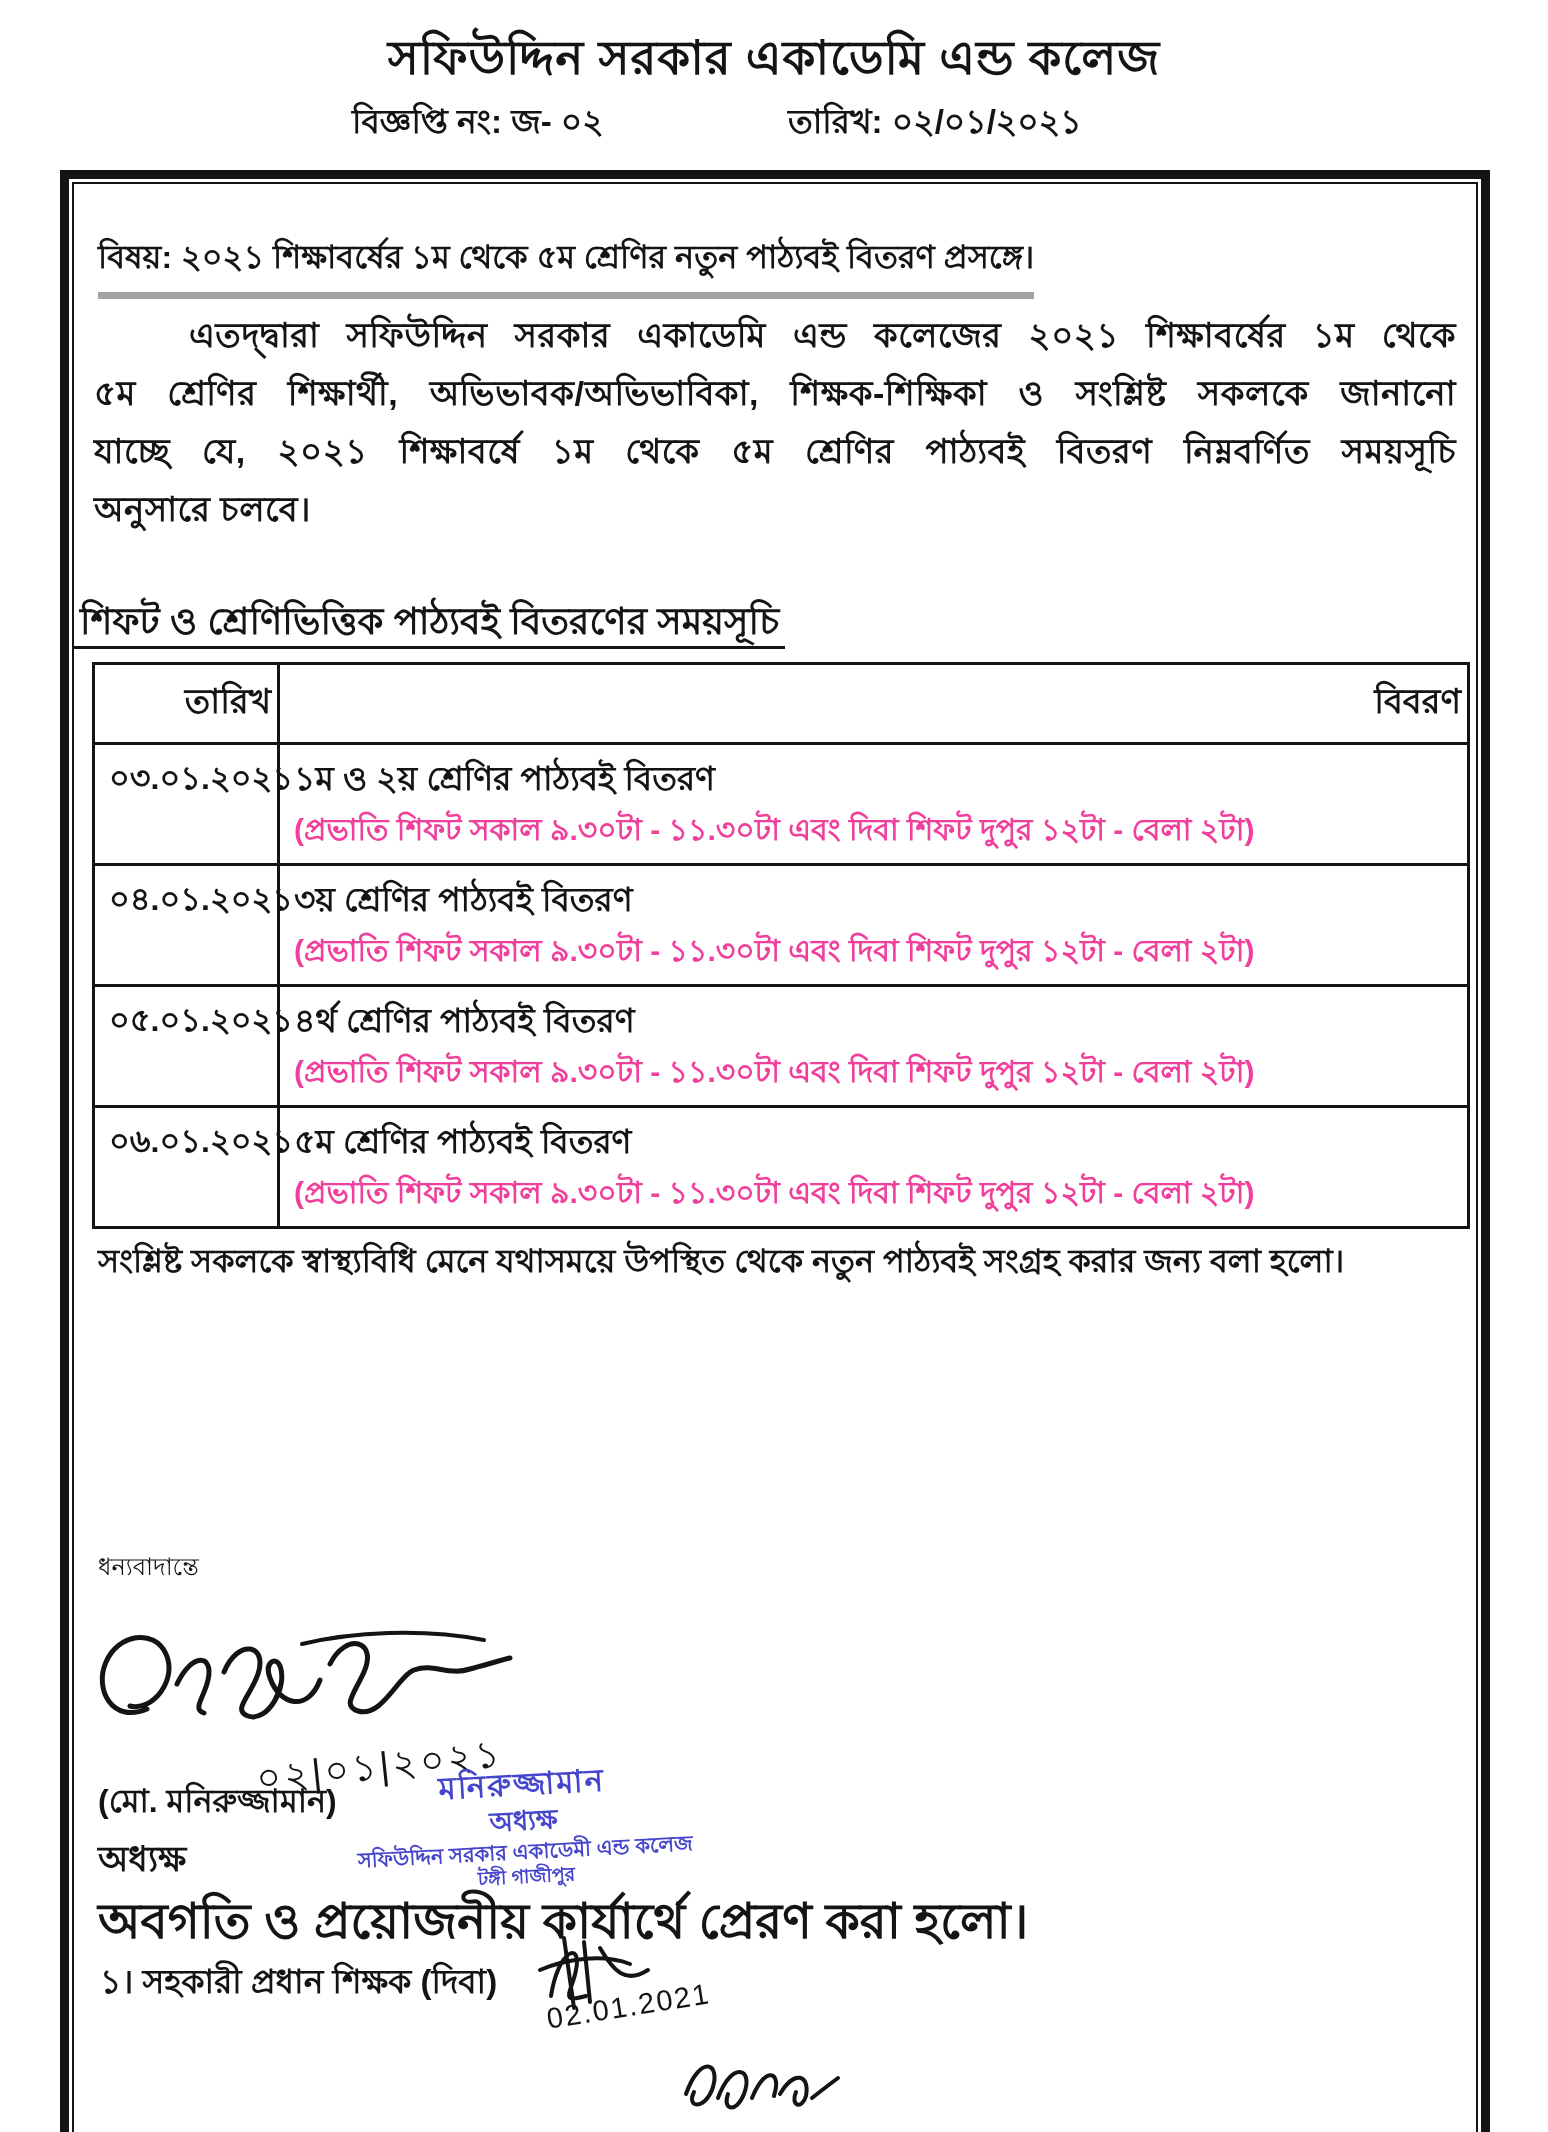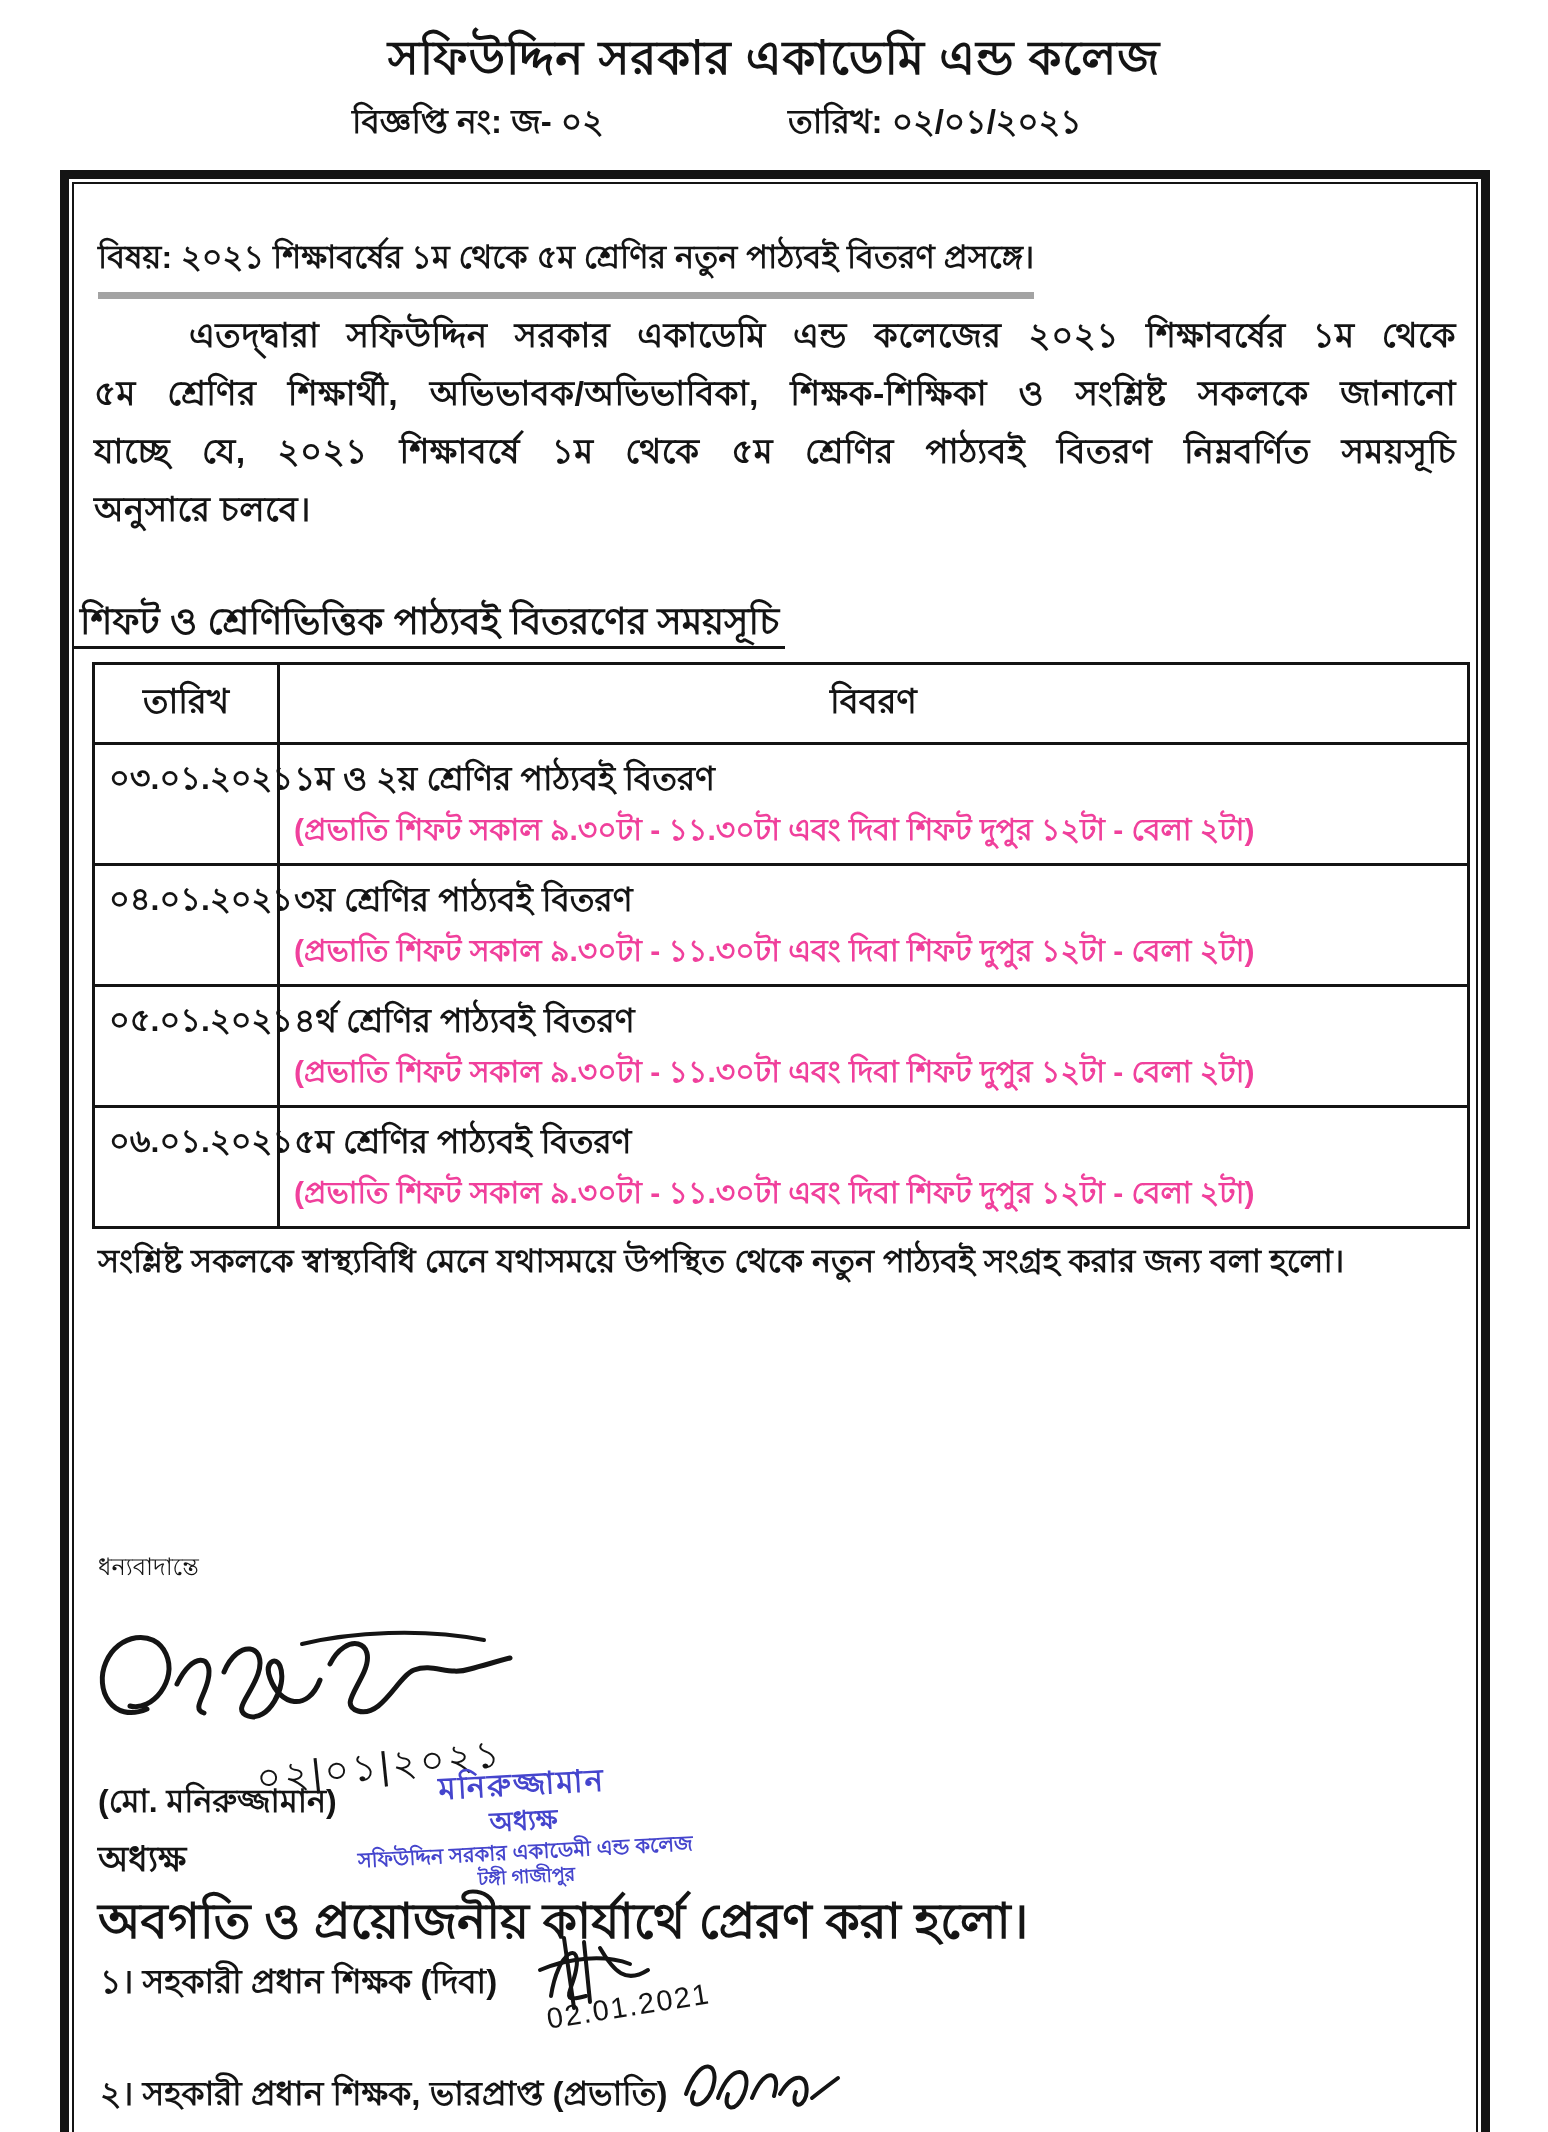--- a/index.html
+++ b/index.html
@@ -48,21 +48,21 @@
   }
   .tbl-title span{border-bottom:3px solid #141414;padding:0 6px 4px 6px;}
   table.sched{
     position:absolute;left:18px;top:478px;width:1378px;
     border-collapse:collapse;table-layout:fixed;
   }
   table.sched th,table.sched td{
     border:3px solid #141414;vertical-align:top;padding:8px 14px;
   }
   table.sched col.c-date{width:185px;}
-  table.sched th{font-size:34px;font-weight:700;text-align:center;padding:10px 6px;}
+  table.sched th{font-size:34px;font-weight:700;text-align:right;padding:10px 6px;}
   td.cell-date{font-size:32px;font-weight:700;text-align:center;padding-top:18px;}
   td.cell-desc{padding-left:20px;}
   .desc-main{font-size:33px;font-weight:700;line-height:52px;}
   .desc-shift{font-size:30px;font-weight:700;line-height:50px;color:#f0409c;}
   
   .note{position:absolute;left:24px;top:1052px;width:1360px;font-size:32px;font-weight:700;}
   .thanks{position:absolute;left:24px;top:1364px;font-size:24px;font-weight:400;}
   .sig-main{position:absolute;left:18px;top:1430px;}
   .hand-date{
     position:absolute;left:182px;top:1552px;font-size:38px;font-weight:400;
@@ -192,21 +192,20 @@
         <svg class="sig" width="130" height="95" viewBox="0 0 130 95">
           <path stroke-width="4" d="M25,70 C32,24 56,14 50,44 C46,66 32,78 60,70"></path>
           <path stroke-width="4" d="M38,12 L48,82"></path>
           <path stroke-width="4" d="M58,16 L64,76"></path>
           <path stroke-width="4" d="M14,44 C42,32 78,28 104,38"></path>
           <path stroke-width="4" d="M74,22 C88,46 100,58 122,44"></path>
         </svg>
       </div>
       <div class="cc1-date">02.01.2021</div>
 
-      <div class="cc2">২। সহকারী প্রধান শিক্ষক, ভারপ্রাপ্ত (প্রভাতি)</div>
       <div class="cc2-sig">
         <svg class="sig" width="170" height="70" viewBox="0 0 170 70">
           <path stroke-width="4" d="M12,48 C26,8 48,16 38,44 C30,64 12,62 20,46"></path>
           <path stroke-width="4" d="M44,52 C58,14 80,22 70,48 C62,68 48,64 54,48"></path>
           <path stroke-width="4" d="M78,52 C92,18 108,26 100,50"></path>
           <path stroke-width="4" d="M106,48 C120,24 136,28 132,50 C128,64 116,60 122,46"></path>
           <path stroke-width="4" d="M138,52 C148,44 156,38 164,32"></path>
         </svg>
       </div>
 

